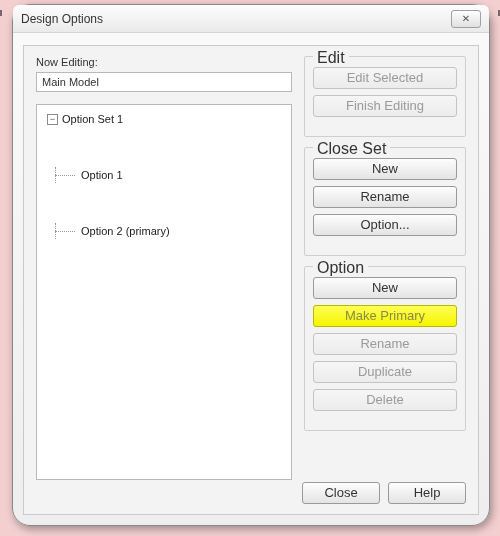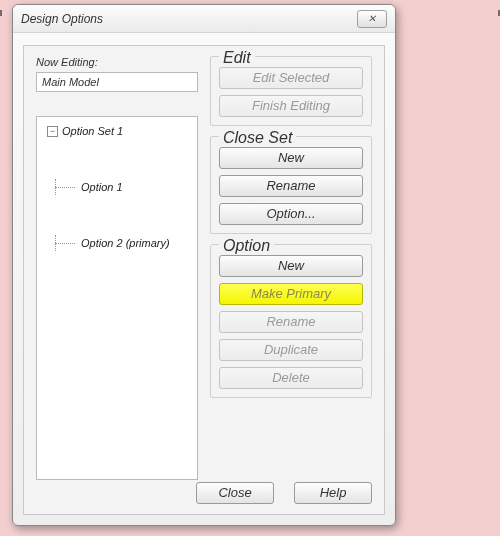--- a/index.html
+++ b/index.html
@@ -10,27 +10,26 @@
     font-size: 11px;
     background: #f3cfd0;
     width: 500px;
     height: 536px;
     overflow: hidden;
   }
   .dialog {
     position: absolute;
     left: 12px;
     top: 4px;
-    width: 384px;
+    width: 478px;
     height: 522px;
     background: linear-gradient(#fafafa,#eeeeee);
     border: 1px solid #888;
-    border-radius: 6px;
+    border-radius: 18px;
     box-shadow: 2px 3px 8px rgba(0,0,0,0.35);
-    font-style: italic;
   }
   .titlebar {
     height: 28px;
     display: flex;
     align-items: center;
     padding: 0 8px;
     border-bottom: 1px solid #d5d5d5;
     border-radius: 6px 6px 0 0;
     background: linear-gradient(#fdfdfd,#eaeaea);
   }
@@ -74,21 +73,21 @@
     color: #333;
     margin-bottom: 4px;
   }
   .editing-field {
     border: 1px solid #b9b9b9;
     background: #fff;
     height: 20px;
     line-height: 18px;
     padding: 0 5px;
     color: #333;
-    margin-bottom: 24px;
+    margin-bottom: 12px;
   }
   .tree {
     flex: 1;
     border: 1px solid #b9b9b9;
     background: #fff;
     padding: 6px 4px;
     overflow: auto;
   }
   .tree-row {
     display: flex;
@@ -145,41 +144,41 @@
     margin-bottom: 6px;
     border: 1px solid #9a9a9a;
     border-radius: 3px;
     background: linear-gradient(#fdfdfd,#e4e4e4);
     font-size: 13px;
     color: #333;
     text-align: center;
     line-height: 20px;
     cursor: default;
   }
-  .btn:last-child { margin-bottom: 0; }
+  .btn:last-child { margin-bottom: 11px; }
   .btn.disabled {
     color: #9a9a9a;
     background: linear-gradient(#f6f6f6,#ececec);
     border-color: #c3c3c3;
   }
   .btn.highlight {
     background: linear-gradient(#ffff55,#f5f500);
     border-color: #b8b800;
     color: #333;
   }
   .btn.highlight.disabled {
     color: #8a8a4a;
     text-align: center;
   }
   .footer {
     position: absolute;
     bottom: 10px;
     right: 12px;
     display: flex;
-    gap: 20px;
+    gap: 8px;
   }
   .footer .btn {
     width: 78px;
     margin: 0;
   }
   
   .edge-left, .edge-right, .edge-bottom {
     position:absolute; background:#000; opacity:0.5;
   }
   .edge-left { left:0; top:10px; width:2px; height:6px; }

